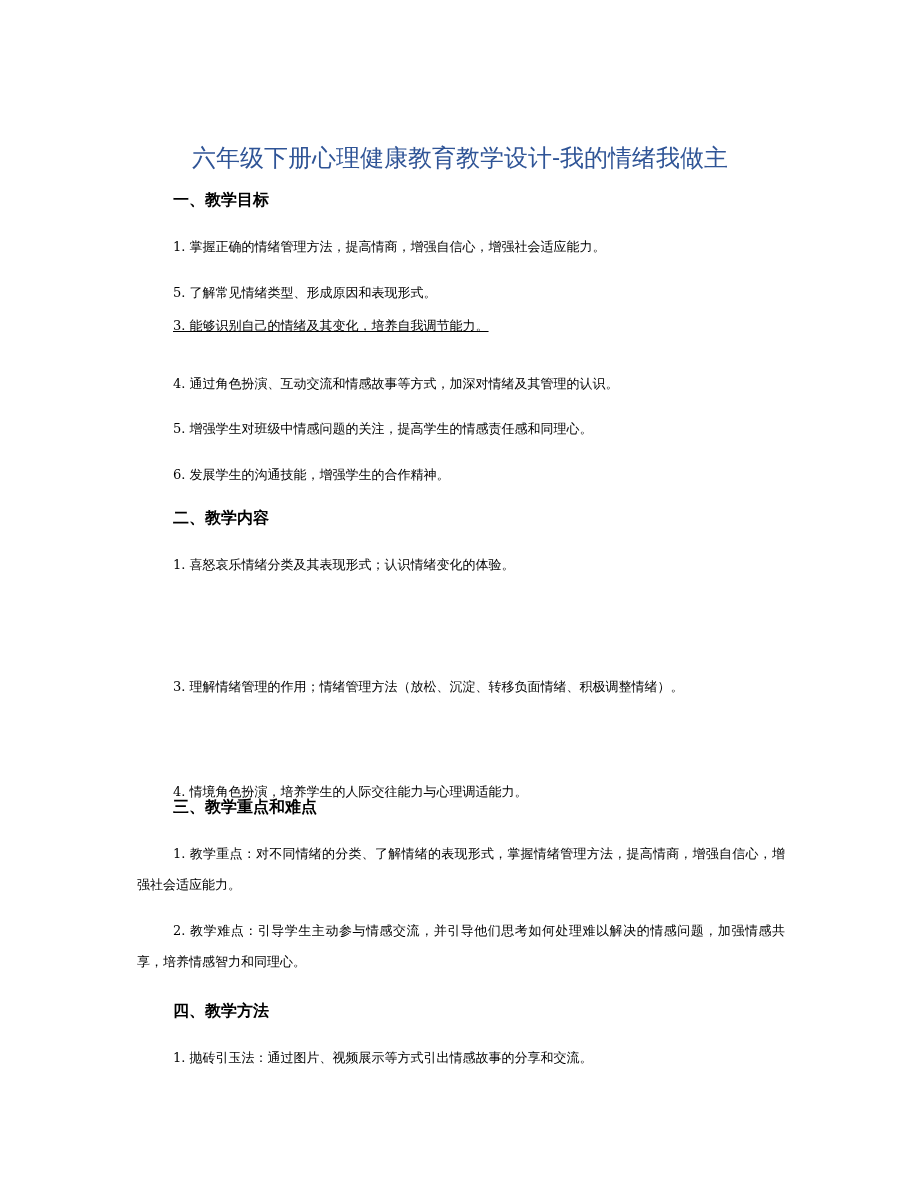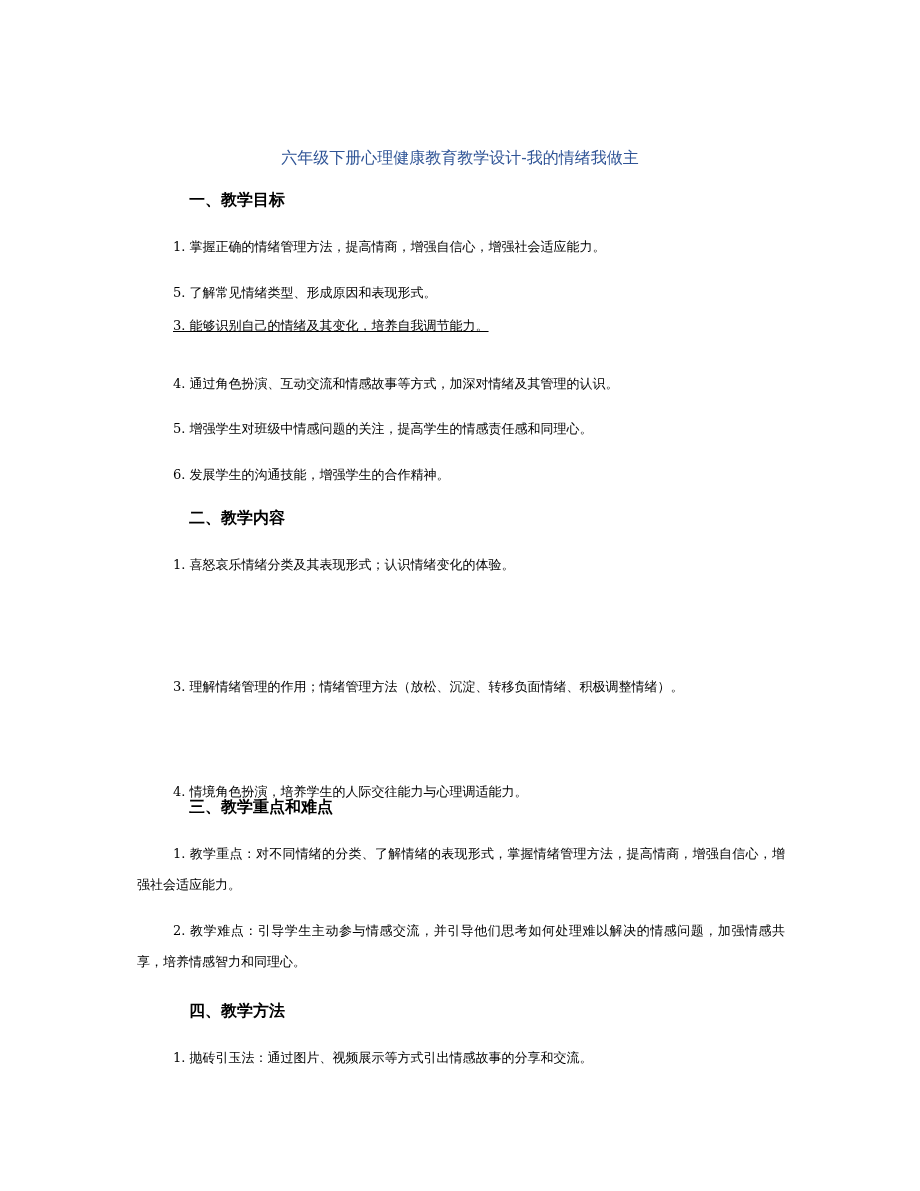--- a/index.html
+++ b/index.html
@@ -22,34 +22,33 @@
       width: 920px;
       height: 1191px;
       background: #ffffff;
     }
     .title {
       position: absolute;
       left: 0;
       width: 920px;
       top: 142px;
       text-align: center;
-      font-size: 16px;
+      font-size: 24px;
       line-height: 32px;
       color: #2f5496;
       font-weight: normal;
       letter-spacing: 0px;
     }
     .heading {
       position: absolute;
       left: 173px;
       font-size: 16px;
       font-weight: bold;
       line-height: 22px;
       white-space: nowrap;
-      margin-left: 16px;
     }
     .para {
       position: absolute;
       left: 137px;
       width: 648px;
       font-size: 13px;
       line-height: 31px;
       text-indent: 36px;
       text-align: justify;
     }

